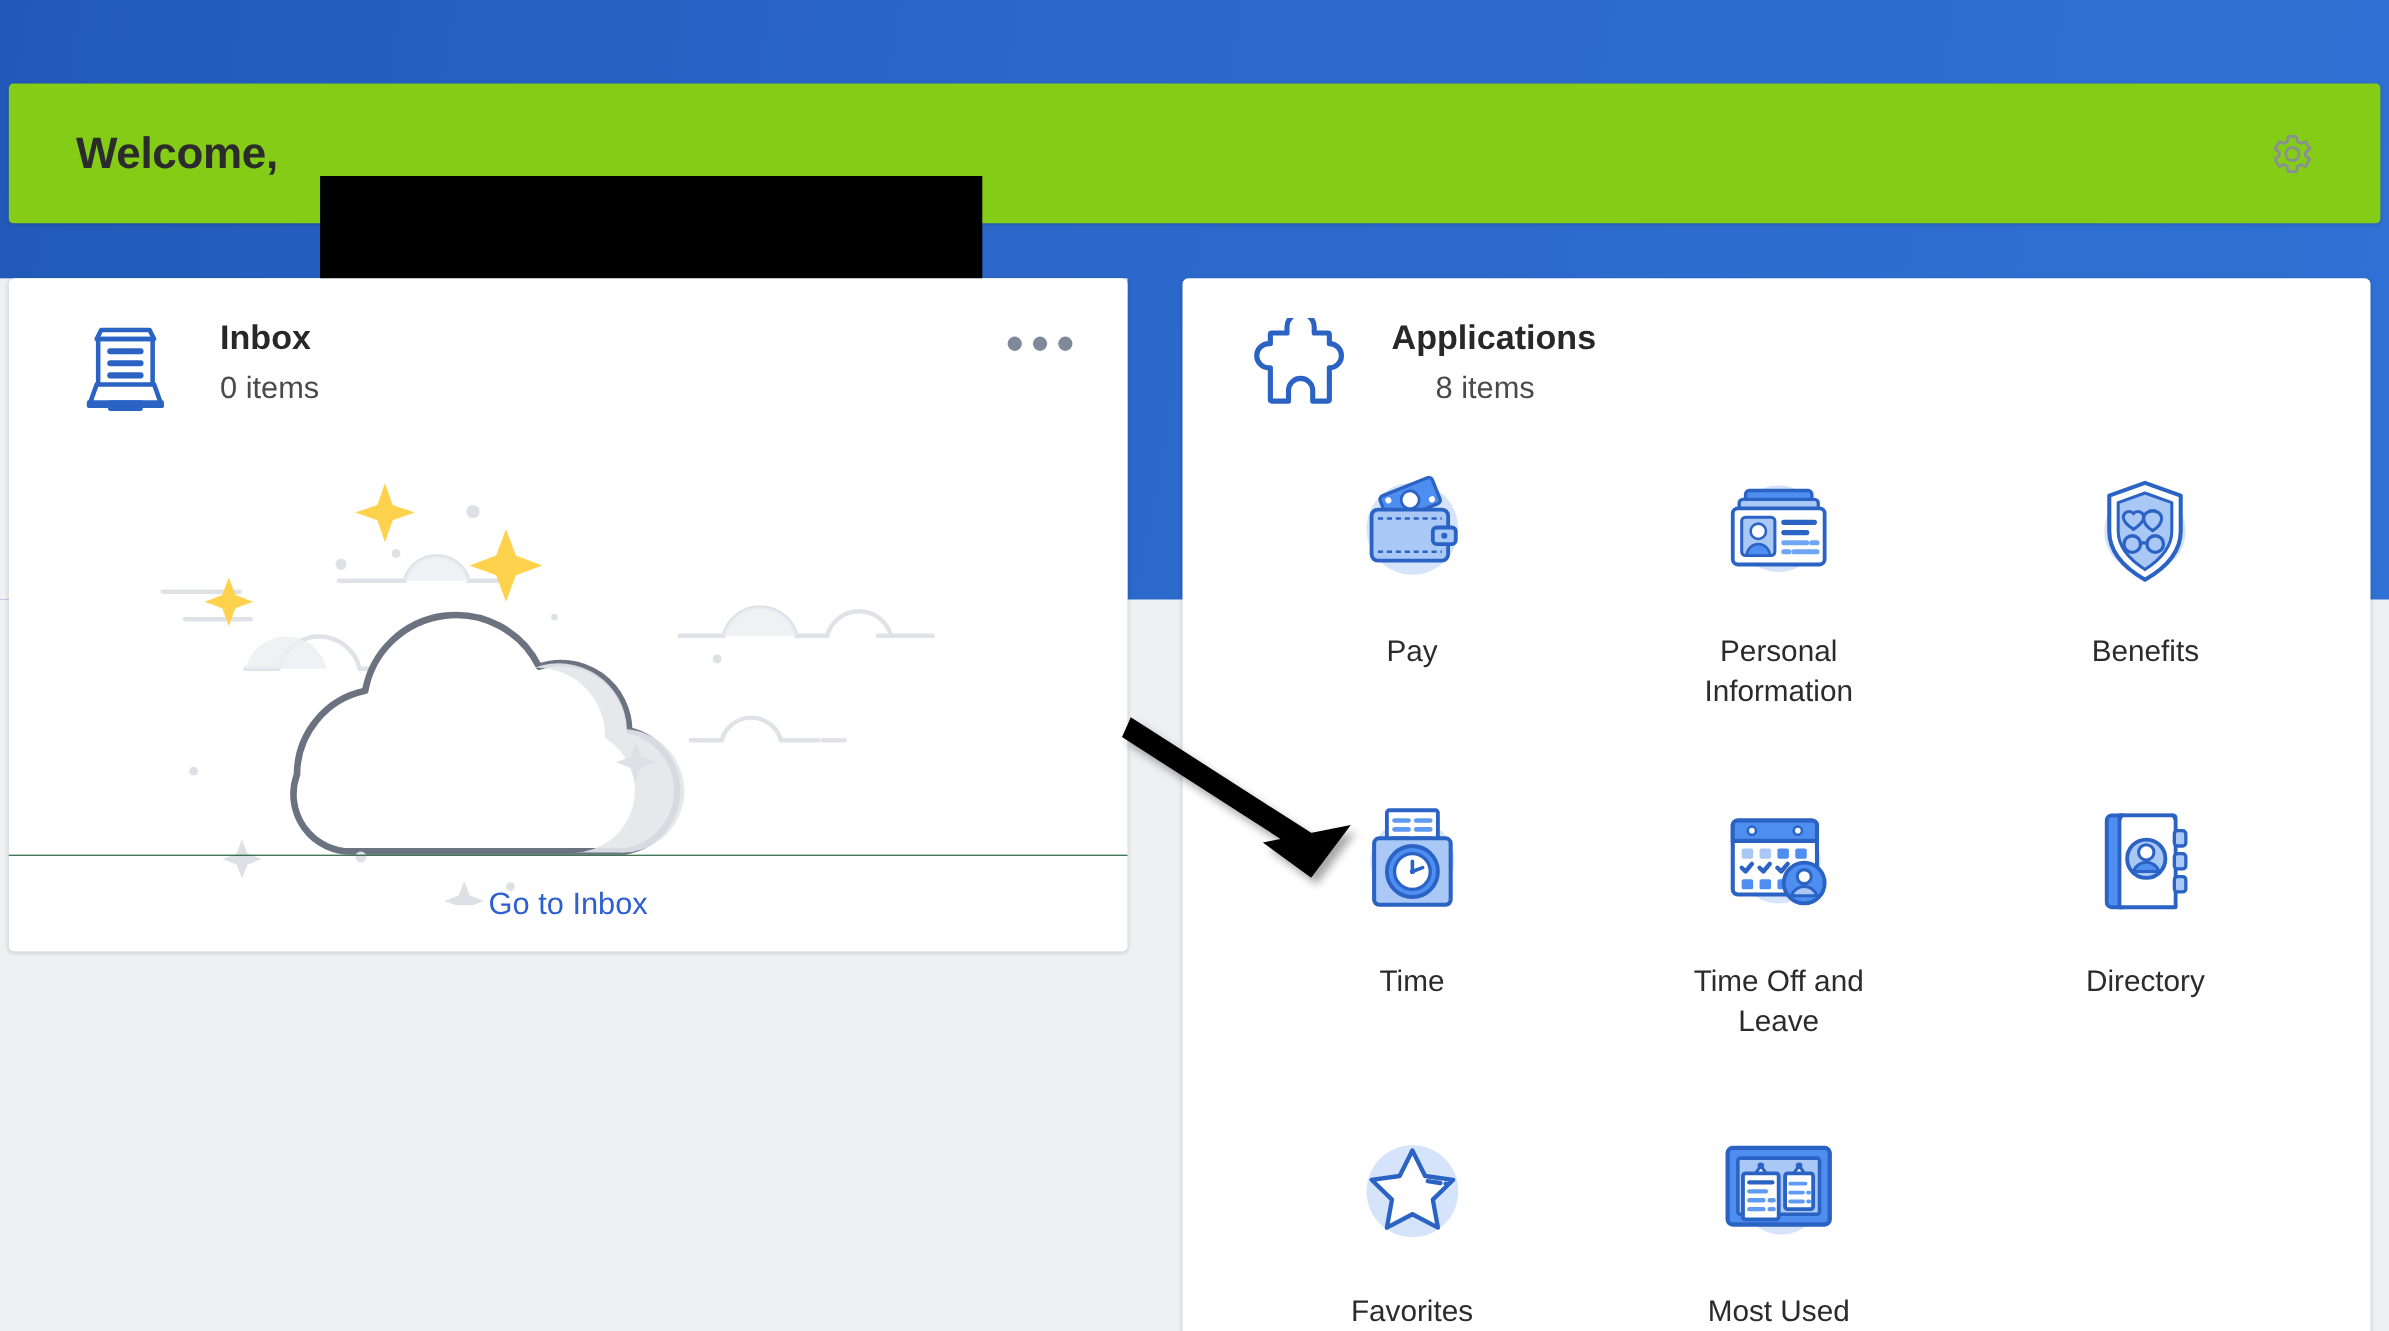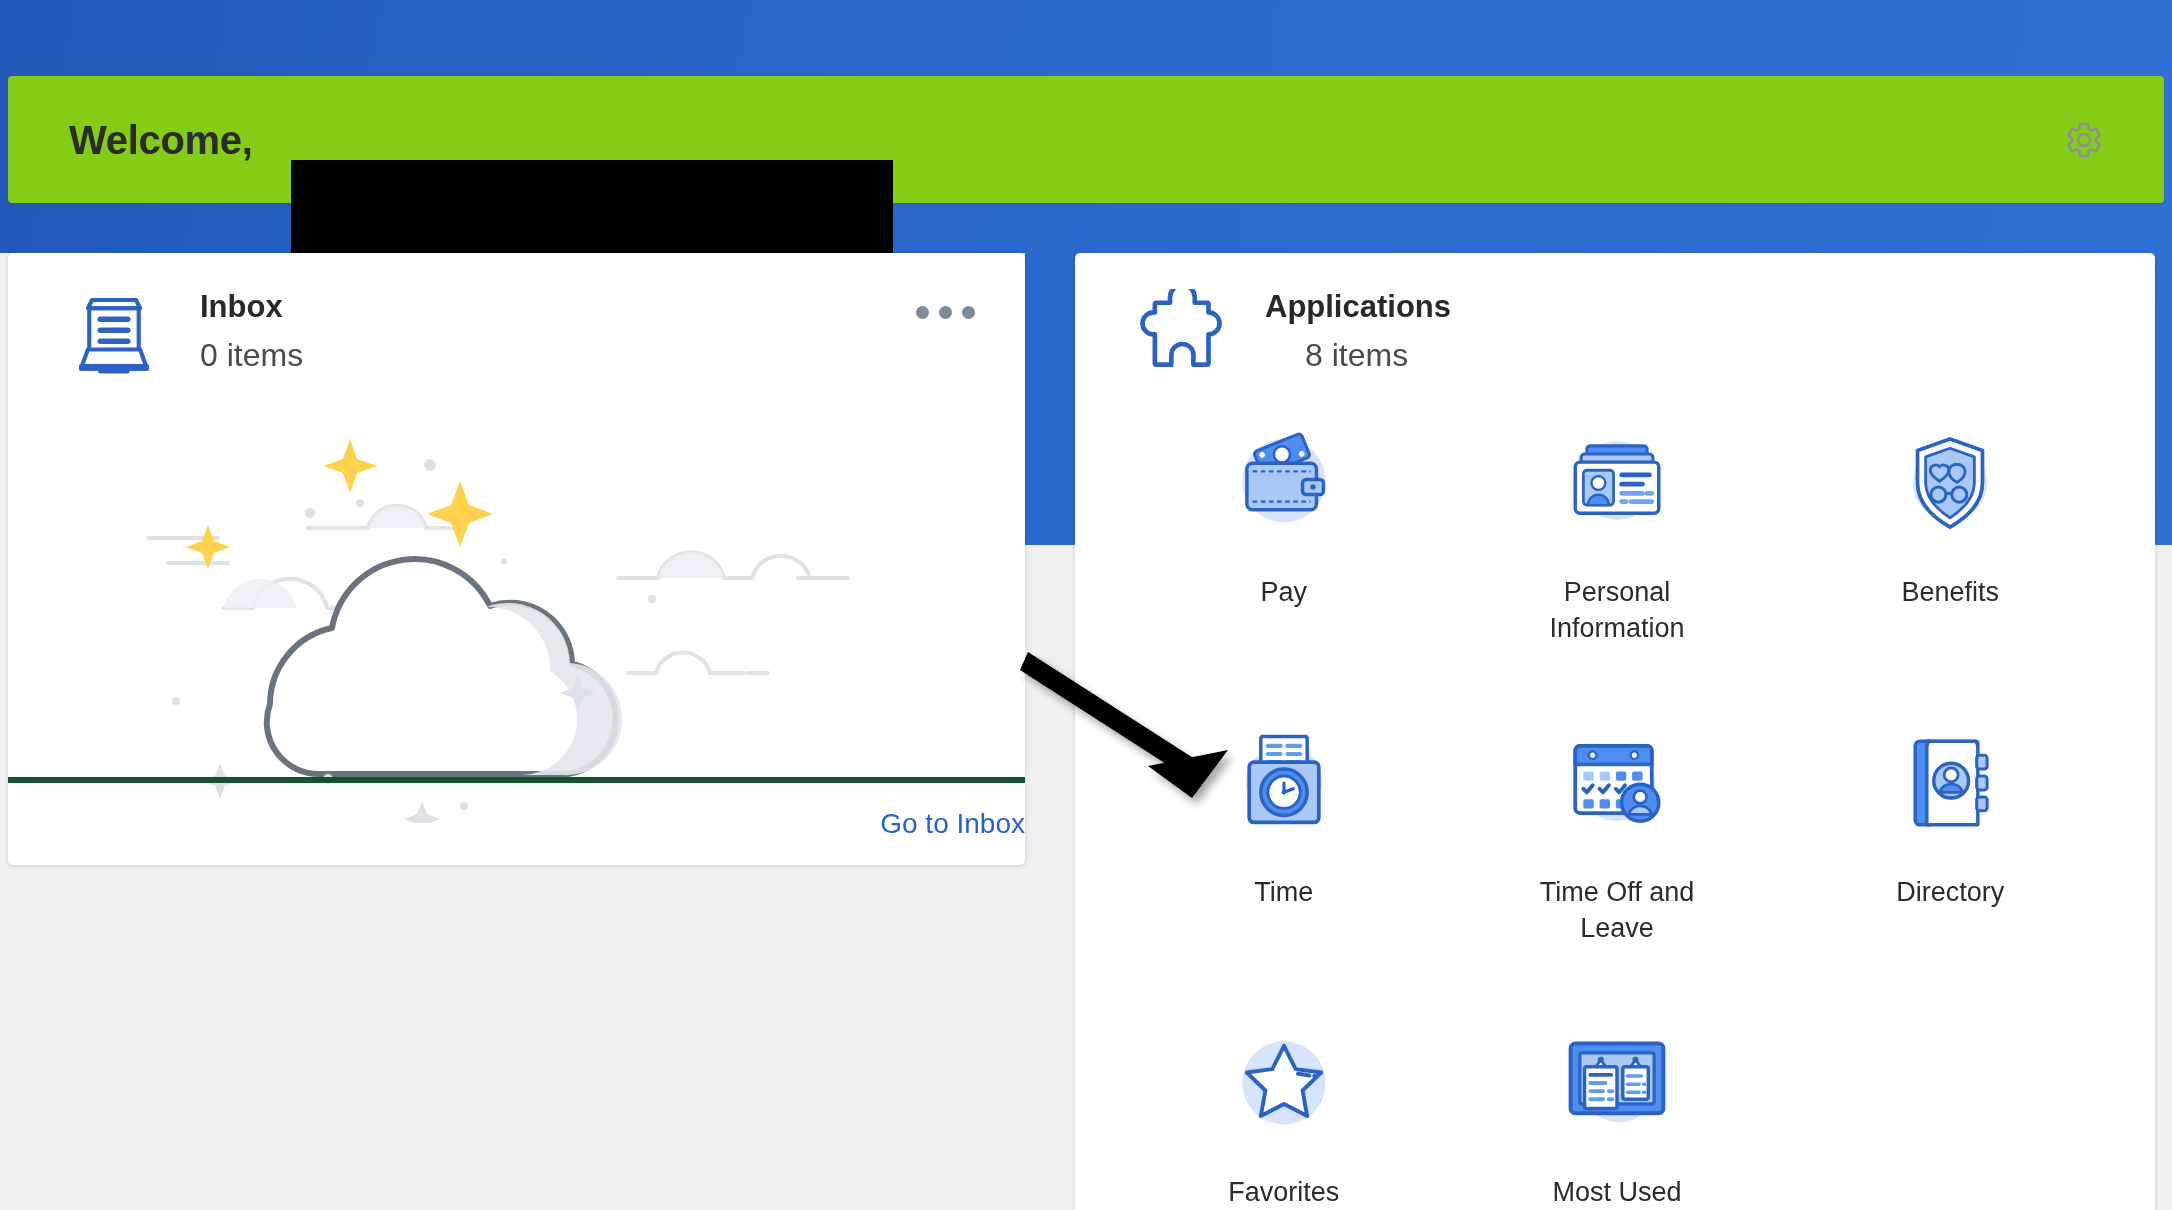--- a/index.html
+++ b/index.html
@@ -66,40 +66,40 @@
     position: absolute; left: 62px; top: 36px;
     width: 88px; height: 88px;
   }
   .card-title {
     position: absolute; left: 192px; top: 36px;
     font-size: 31px; font-weight: bold; color: #282828;
   }
   .apps-card .card-title { left: 190px; }
   .card-sub {
     position: absolute; left: 192px; top: 84px;
-    font-size: 32px; color: #4a4a4a;
+    font-size: 28px; color: #4a4a4a;
   }
   .apps-card .card-sub { left: 190px; margin-left: 40px; }
   .kebab {
     position: absolute; right: 42px; top: 45px;
     display: flex; gap: 10px; cursor: pointer;
     padding: 8px;
   }
   .kebab span { width: 13px; height: 13px; border-radius: 50%; background: #7e8a9a; display: block; }
 
   
   .empty-art {
     position: absolute; left: 0; top: 150px;
     width: 1017px; height: 420px;
   }
   .card-footer {
     position: absolute; left: 0; bottom: 0;
     width: 100%; height: 88px;
-    border-top: 6px solid #14532d;
-    display: flex; align-items: center; justify-content: flex-end;
+    border-top: 1px solid #14532d;
+    display: flex; align-items: center; justify-content: center;
   }
   .card-footer a {
     font-size: 28px; color: #2c5fd0; text-decoration: none; cursor: pointer;
   }
 
   
   .app-grid {
     position: absolute; left: 42px; top: 170px;
     width: 1000px;
     display: grid;

